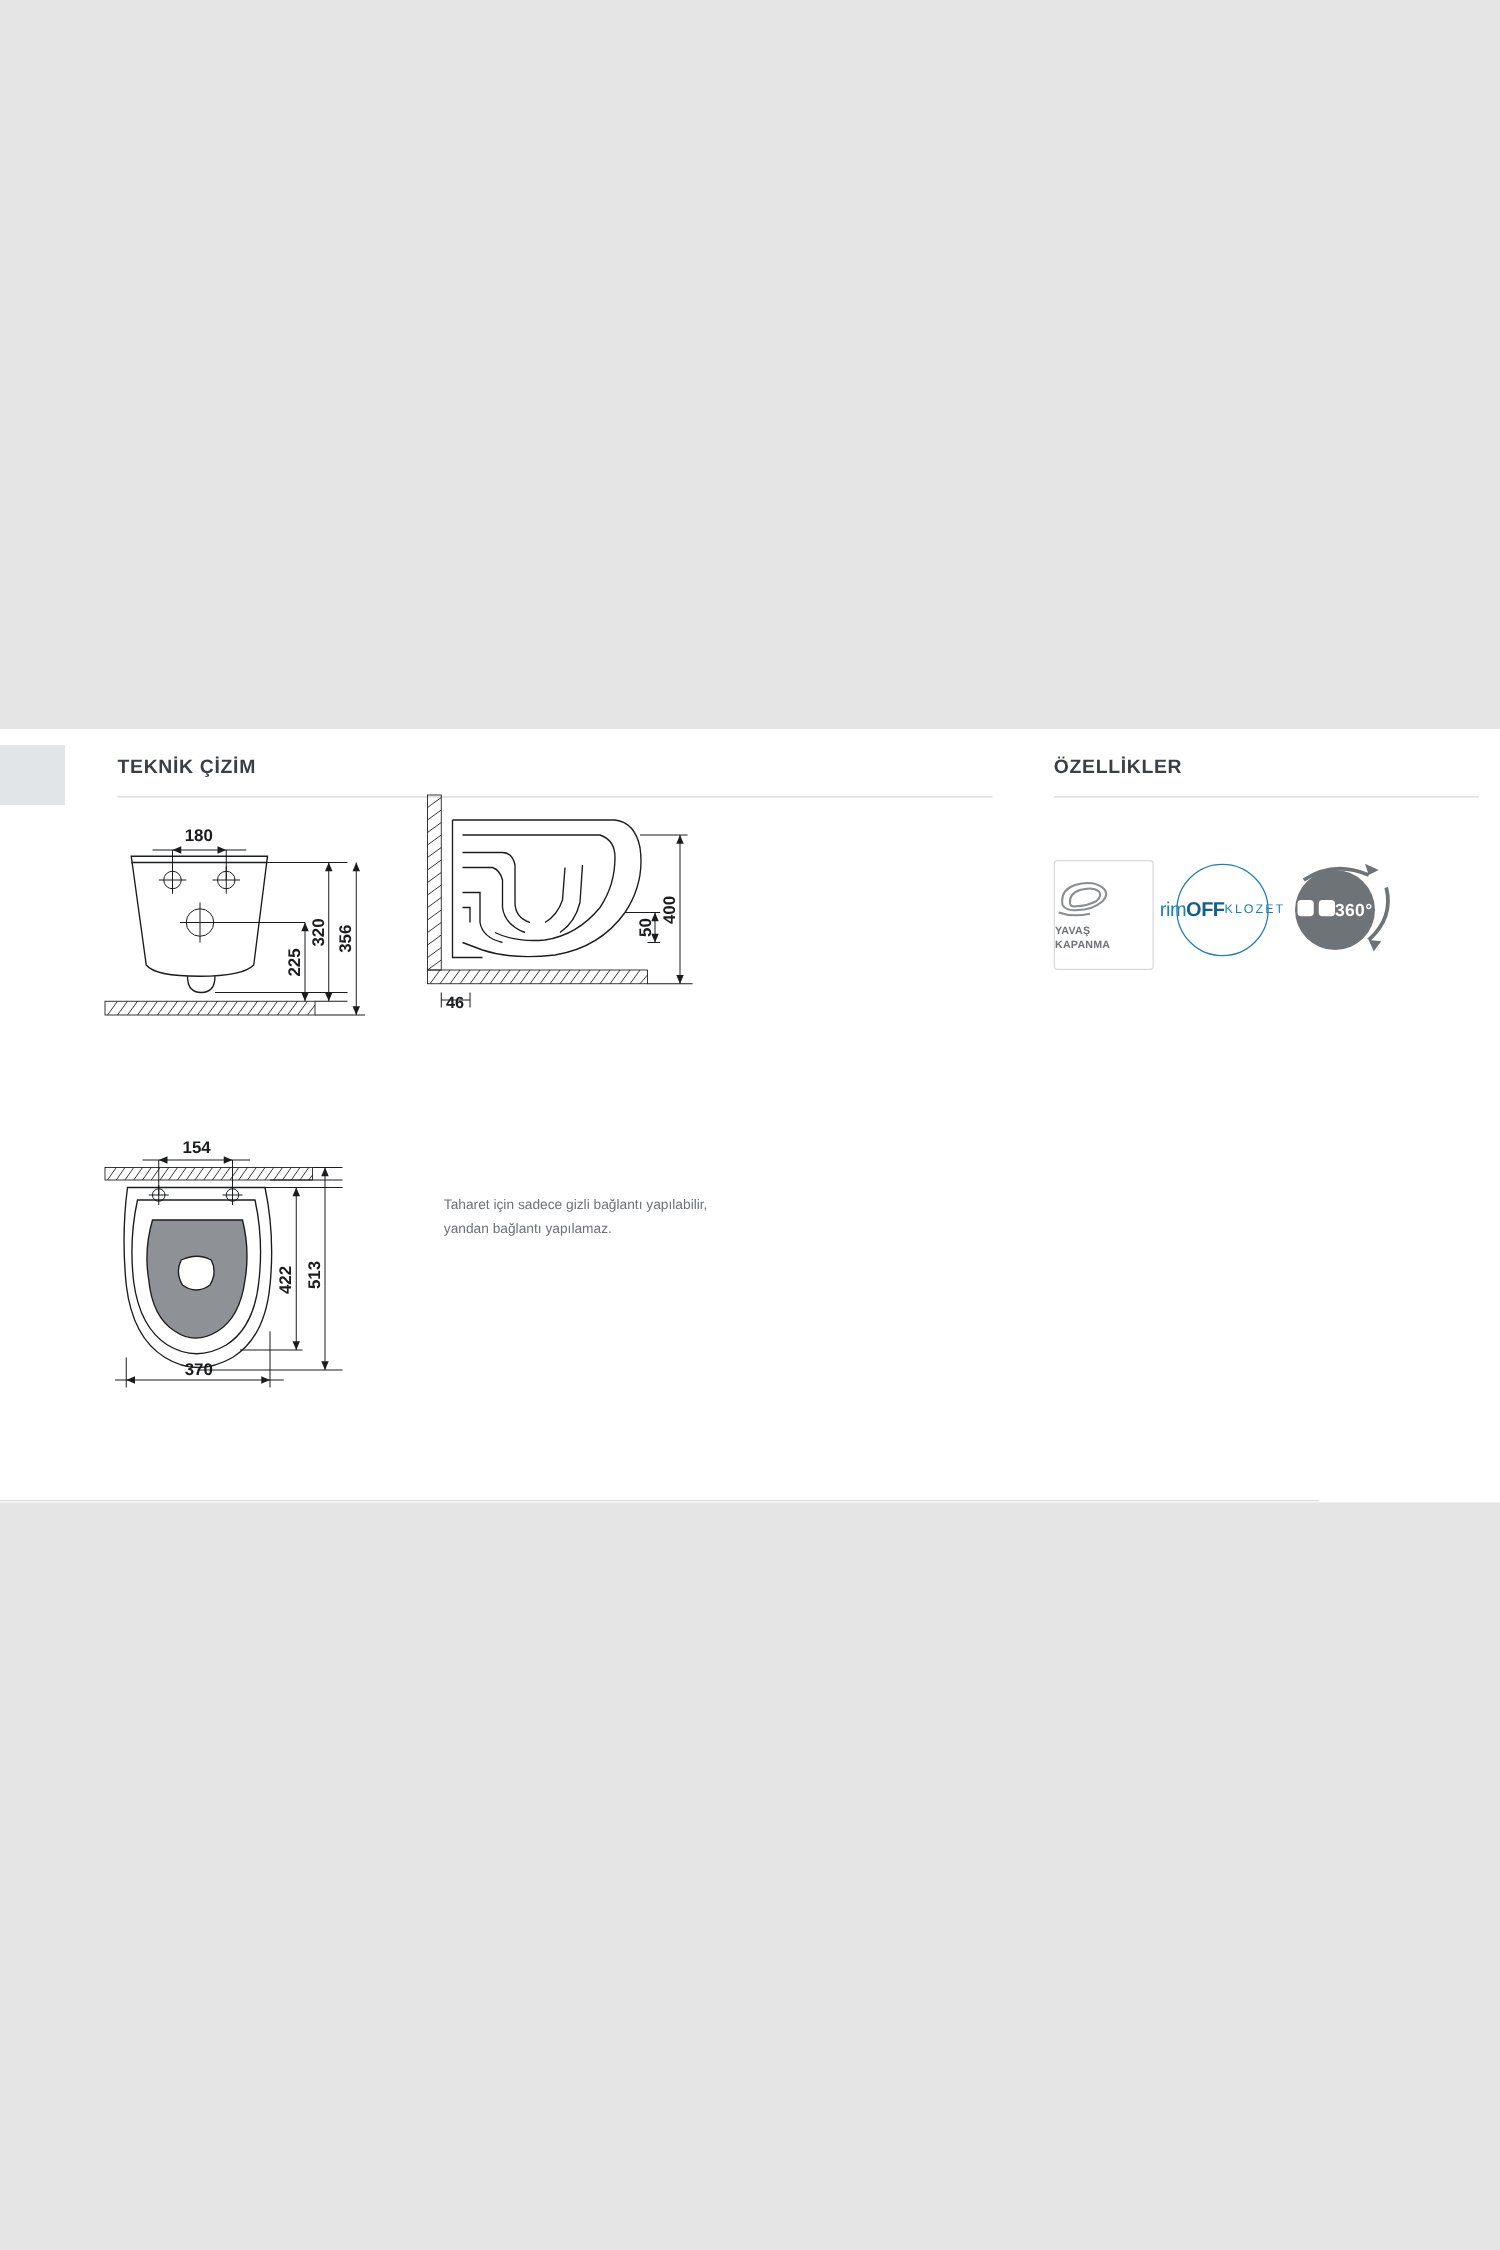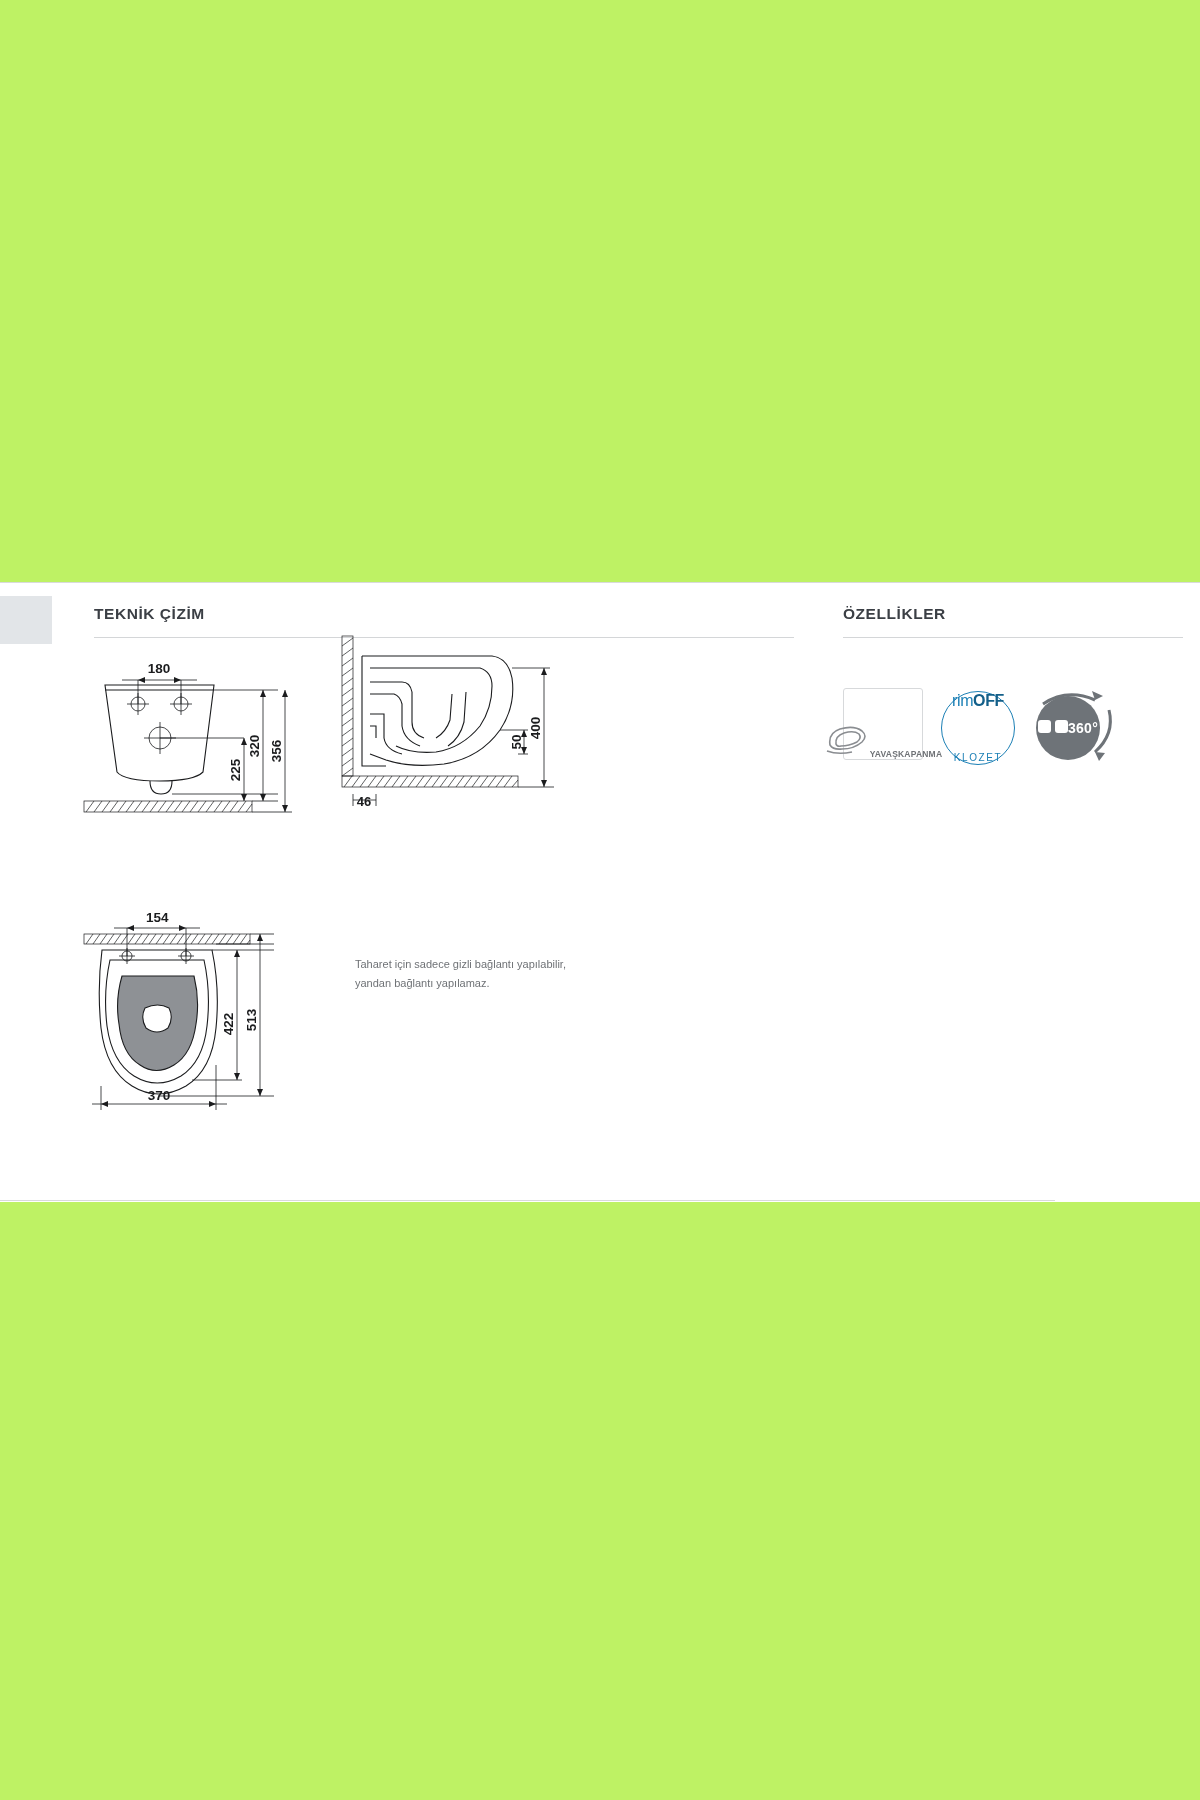--- a/index.html
+++ b/index.html
@@ -14,21 +14,21 @@
     font-family: "Liberation Sans", sans-serif;
     overflow: hidden;
   }
 
   
   #sheet {
     position: absolute;
     left: 0; top: 0;
     width: 1200px;
     height: 1800px;
-    background: #bef264;
+    background: #e5e5e5;
   }
 
   
   #content-band {
     position: absolute;
     left: 0;
     top: 582px;
     width: 1200px;
     height: 620px;
     background: #ffffff;
@@ -114,49 +114,48 @@
     align-items: flex-start;
     gap: 18px;
   }
   .feature {
     position: relative;
   }
 
   
   .badge-soft {
     width: 80px;
-    height: 72px;
+    height: 88px;
     border: 1px solid #d7d9db;
     border-radius: 3px;
     background: #ffffff;
     display: flex;
-    flex-direction: row;
-    align-items: flex-end;
+    flex-direction: column;
+    align-items: flex-start;
     justify-content: center;
     box-sizing: border-box;
   }
   .badge-soft .lbl {
     font-size: 8.5px;
     font-weight: 700;
     color: #6f7276;
     letter-spacing: 0.2px;
     line-height: 10.5px;
     text-align: center;
   }
 
   
   .badge-rim {
     width: 74px;
     height: 74px;
     border-radius: 50%;
     border: 1.6px solid #1b7fb5;
     display: flex;
-    flex-direction: column;
     align-items: center;
-    justify-content: space-between;
+    justify-content: center;
     box-sizing: border-box;
     background: #ffffff;
     margin-top: 3px;
   }
   .rim-top {
     font-size: 16px;
     color: #1b7fb5;
     line-height: 17px;
     letter-spacing: -0.4px;
   }

